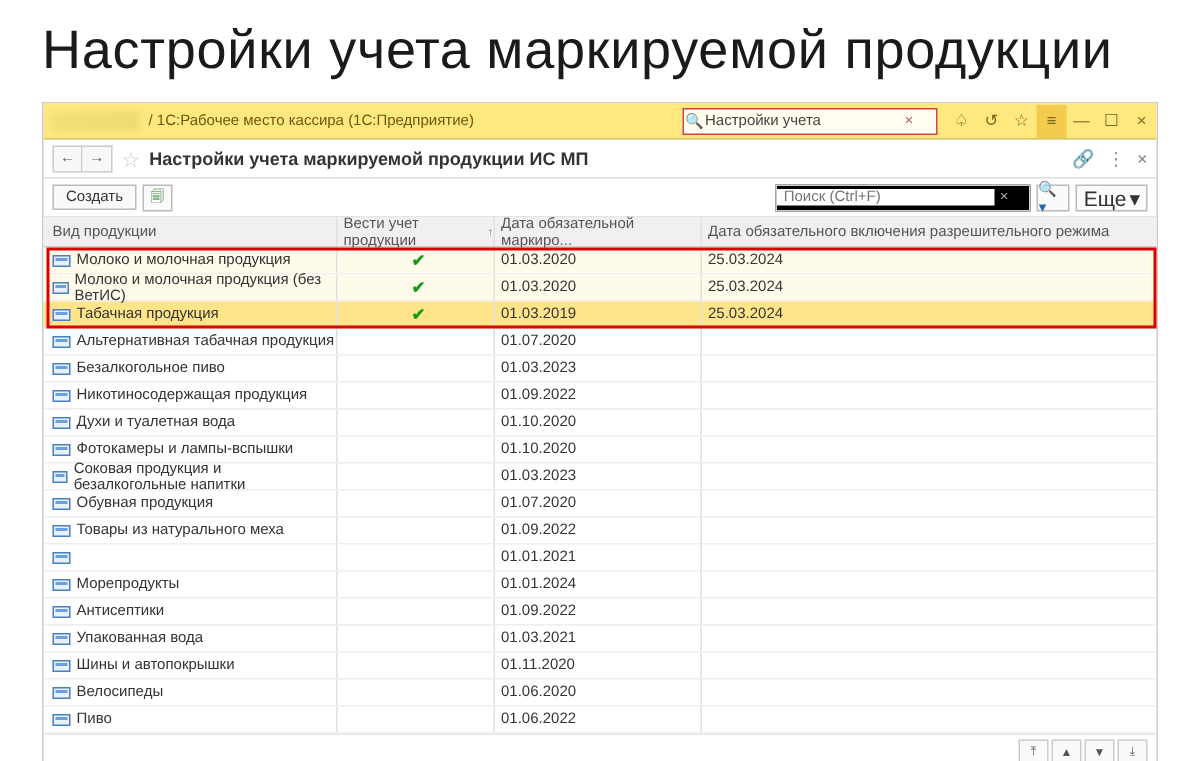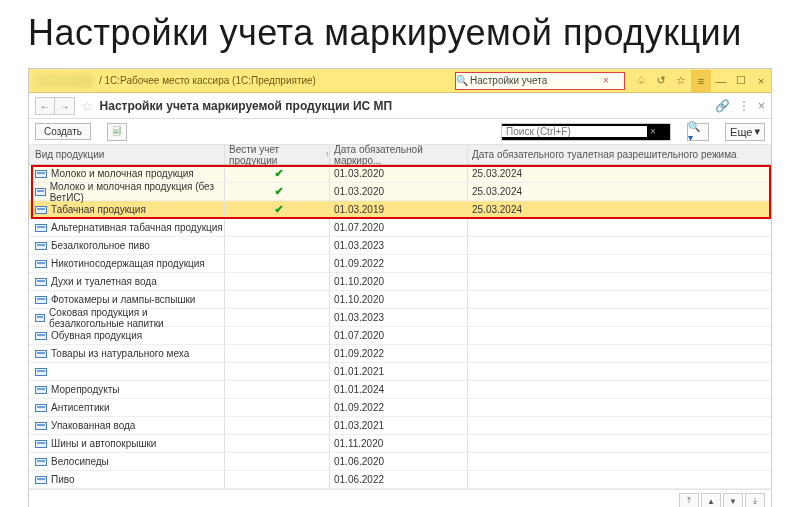--- a/index.html
+++ b/index.html
@@ -17,29 +17,29 @@
   .title-icons { display: flex; align-items: center; gap: 0; }
   .title-icons > div { width: 20px; height: 22px; display: flex; align-items: center; justify-content: center; color: #7a6a20; font-size: 11px; cursor: pointer; }
   .title-icons .hl { background: #f3cc4f; }
   .panel-head { display: flex; align-items: center; height: 26px; padding: 0 6px; border-bottom: 1px solid #ddd; }
   .nav-btn { width: 20px; height: 18px; border: 1px solid #ccc; background: #f8f8f8; display: flex; align-items: center; justify-content: center; font-size: 10px; color: #555; cursor: pointer; }
   .nav-btn + .nav-btn { border-left: none; }
   .star { color: #ccc; font-size: 14px; margin: 0 6px; cursor: pointer; }
   .panel-title { font-size: 12px; font-weight: 600; color: #333; }
   .panel-right { margin-left: auto; display: flex; gap: 8px; color: #888; }
   .panel-right > span { cursor: pointer; font-size: 12px; }
-  .toolbar { display: flex; align-items: center; height: 26px; padding: 0 6px; gap: 16px; border-bottom: 1px solid #e4e4e4; }
+  .toolbar { display: flex; align-items: center; height: 26px; padding: 0 6px; gap: 4px; border-bottom: 1px solid #e4e4e4; }
   .create-btn { border: 1px solid #bbb; background: #fafafa; padding: 2px 8px; font-size: 10px; color: #333; cursor: pointer; }
   .lock-btn { border: 1px solid #bbb; background: #fafafa; width: 20px; height: 18px; display: flex; align-items: center; justify-content: center; font-size: 9px; color: #2a7a2a; cursor: pointer; }
   .tool-spacer { flex: 1; }
   .search2-wrap { border: 1px solid #ccc; height: 18px; display: flex; align-items: center; width: 170px; background: #000000; }
   .search2-input { border: none; outline: none; font-size: 10px; color: #aaa; padding-left: 4px; width: 145px; }
   .search2-x { color: #aaa; font-size: 10px; padding: 0 3px; cursor: pointer; }
   .q-btn { border: 1px solid #bbb; background: #fafafa; width: 22px; height: 18px; display: flex; align-items: center; justify-content: center; color: #2468b4; font-size: 10px; cursor: pointer; }
-  .more-btn { border: 1px solid #bbb; background: #fafafa; height: 18px; padding: 0 4px; display: flex; align-items: center; font-size: 11px; color: #333; cursor: pointer; gap: 2px; }
+  .more-btn { border: 1px solid #bbb; background: #fafafa; height: 18px; padding: 0 4px; display: flex; align-items: center; font-size: 14px; color: #333; cursor: pointer; gap: 2px; }
   .table-header { display: flex; background: #f0f0f0; border-bottom: 1px solid #ccc; height: 20px; align-items: center; font-size: 10px; color: #555; }
   .col1 { width: 196px; padding-left: 6px; border-right: 1px solid #e0e0e0; display: flex; align-items: center; height: 100%; }
   .col2 { width: 105px; padding-left: 4px; border-right: 1px solid #e0e0e0; display: flex; align-items: center; height: 100%; gap: 2px; }
   .col3 { width: 138px; padding-left: 4px; border-right: 1px solid #e0e0e0; display: flex; align-items: center; height: 100%; }
   .col4 { flex: 1; padding-left: 4px; display: flex; align-items: center; height: 100%; }
   .sort-arr { color: #888; font-size: 8px; }
   .rows { position: relative; }
   .row { display: flex; height: 18px; align-items: center; border-bottom: 1px solid #eee; font-size: 10px; color: #333; justify-content: center; }
   .row.hl-group { background: #fffbea; }
   .row.selected { background: #ffe58a !important; }
@@ -104,21 +104,21 @@
       </div>
   </div>
 
   <div class="table-header">
     <div class="col1">Вид продукции</div>
     <div class="col2">
         <span>Вести учет продукции</span>
         <span class="sort-arr">↑</span>
       </div>
     <div class="col3">Дата обязательной маркиро...</div>
-    <div class="col4">Дата обязательного туалетная разрешительного режима</div>
+    <div class="col4">Дата обязательного включения разрешительного режима</div>
   </div>
 
   <div class="rows" id="rows-container">
 
   <div class="red-box" id="red-box" style="height: 54px; top: 0px;"></div>
       <div class="row hl-group">
         <div class="col1">
           <span class="ic"></span>
           <span>Молоко и молочная продукция</span>
         </div>

